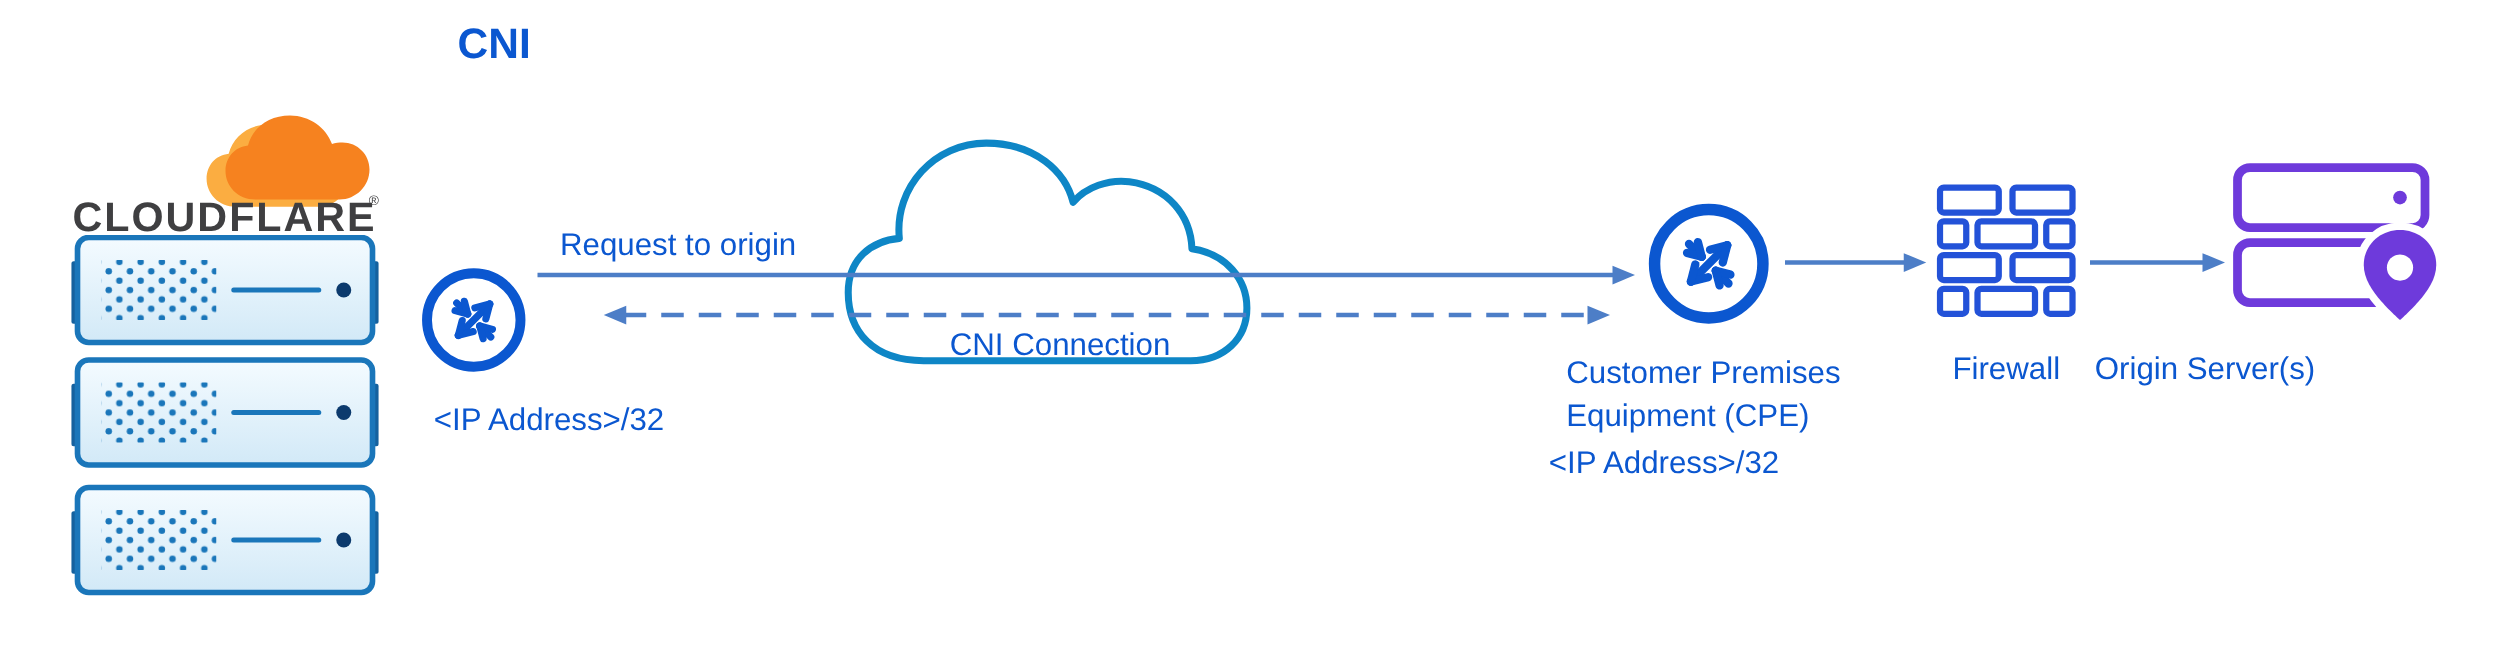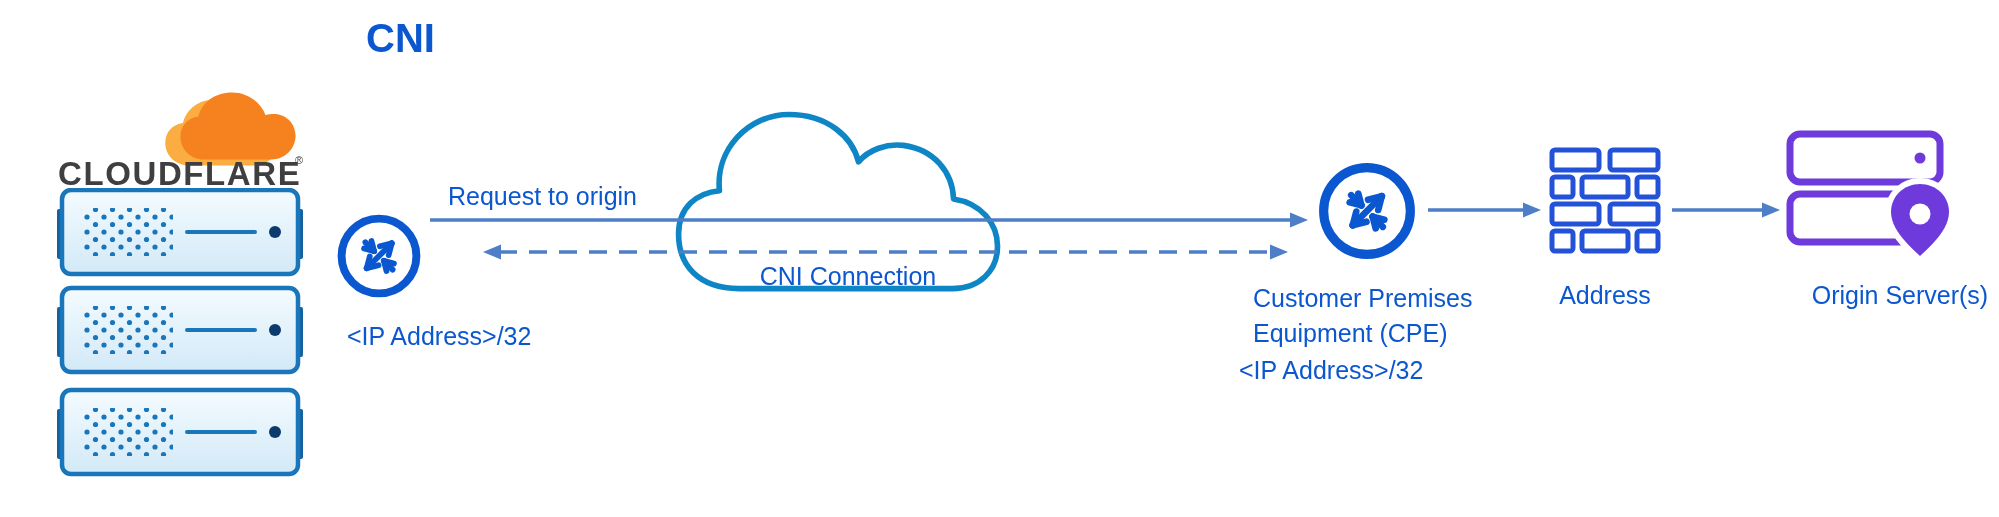--- a/index.html
+++ b/index.html
@@ -2,21 +2,21 @@
 <html><head>
 <meta charset="utf-8">
 <style>
   html,body{margin:0;padding:0;background:#fff;}
   #canvas{
     position:relative;width:1999px;height:517px;background:#ffffff;overflow:hidden;
     font-family:"Liberation Sans", sans-serif;
   }
   .lbl{position:absolute;color:#0b57d0;font-size:25px;white-space:nowrap;z-index:3;}
   .lbl.center{text-align:center;}
-  #cni-title{position:absolute;left:366px;top:16px;font-size:40px;font-weight:600;color:#0b57d0;z-index:3;}
+  #cni-title{position:absolute;left:366px;top:16px;font-size:34px;font-weight:600;color:#0b57d0;z-index:3;}
   #cloud-svg{position:absolute;left:652px;top:98px;z-index:1;}
   #links-svg{position:absolute;left:0;top:0;z-index:2;pointer-events:none;}
   .icon-svg{position:absolute;z-index:2;}
   #cpe-name span{display:block;line-height:35px;margin-left:16px;}
 </style>
 </head>
 <body>
 
 <div id="canvas">
 
@@ -168,17 +168,17 @@
 
   <div class="lbl center" style="left:742px;top:262px;width:212px;">CNI Connection</div>
 
   <div class="lbl" id="cpe-name" style="left:1237px;top:281px;">
     <span>Customer Premises</span>
     <span>Equipment (CPE)</span>
   </div>
 
   <div class="lbl" style="left:1239px;top:356px;">&lt;IP Address&gt;/32</div>
 
-  <div class="lbl center" style="left:1549px;top:281px;width:112px;">Address</div>
+  <div class="lbl center" style="left:1549px;top:281px;width:112px;">Firewall</div>
 
-  <div class="lbl center" style="left:1800px;top:281px;width:200px;">Origin Server(s)</div>
+  <div class="lbl center" style="left:1664px;top:281px;width:200px;">Origin Server(s)</div>
 
 </div>
 
 </body></html>

